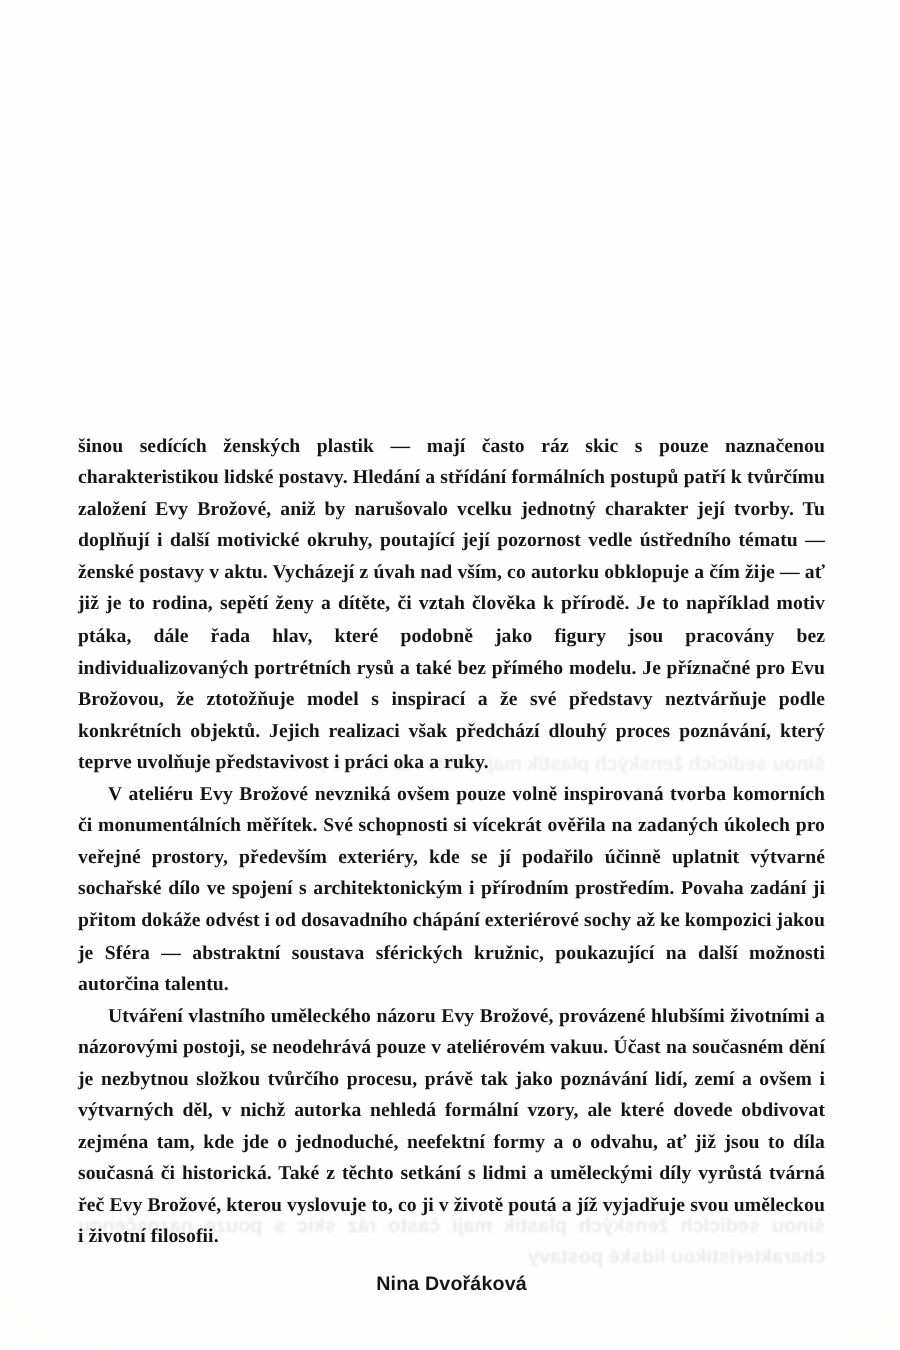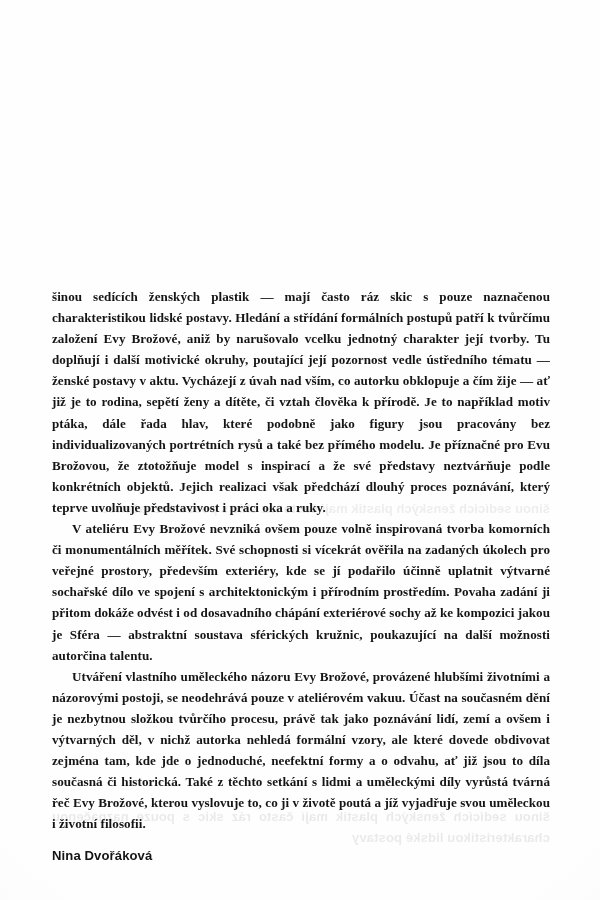--- a/index.html
+++ b/index.html
@@ -95,21 +95,21 @@
   #text-block p.indent {
     text-indent: 20px;
   }
   
 
   .signature {
     position: absolute;
     left: 52px;
     top: 848px;
     width: 498px;
-    text-align: left;
+    text-align: center;
     color: #151515;
     font-size: 13.1px;
     font-weight: bold;
     letter-spacing: 0.1px;
   }
 </style>
 </head>
 <body>
 
 <div id="page">

